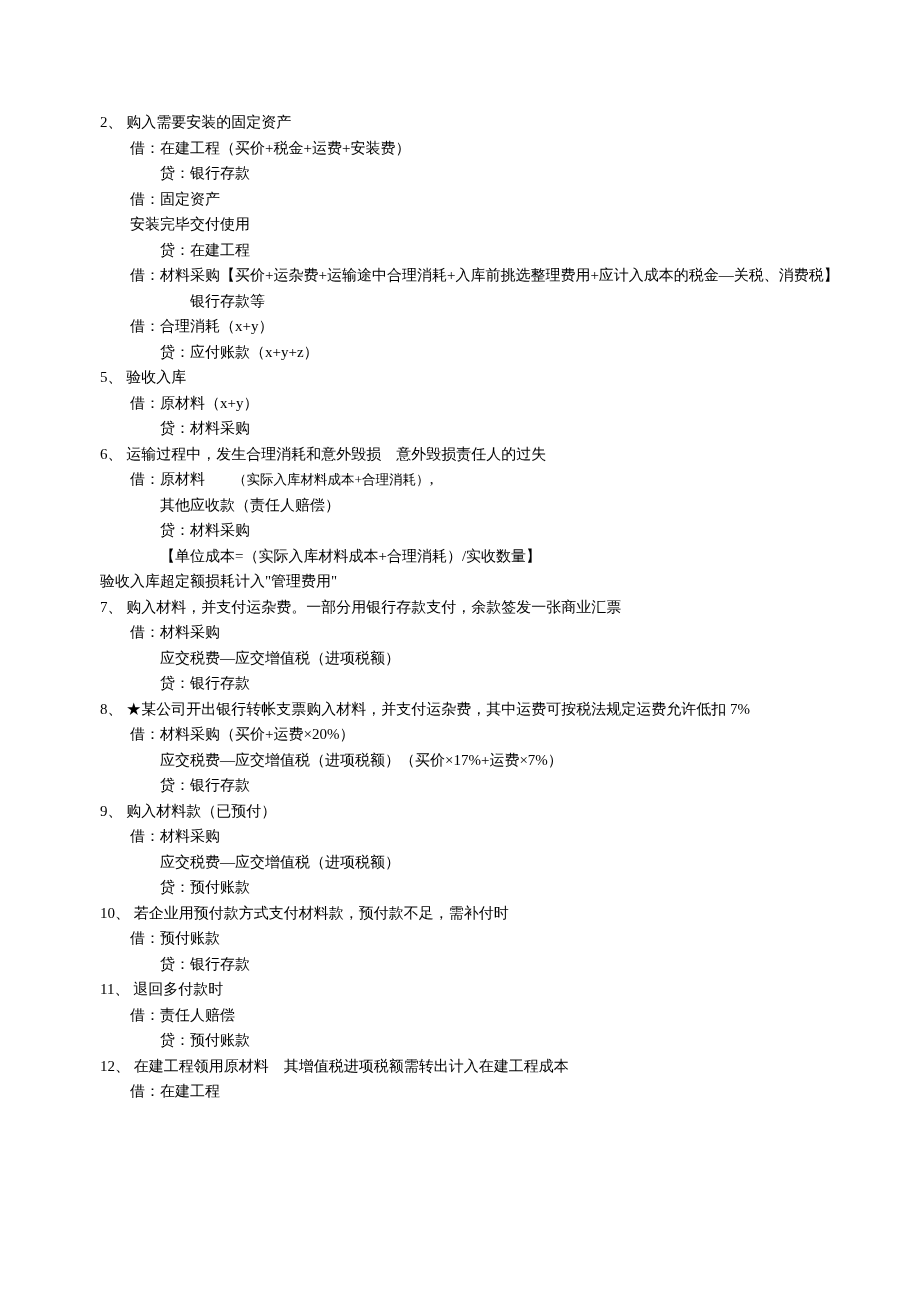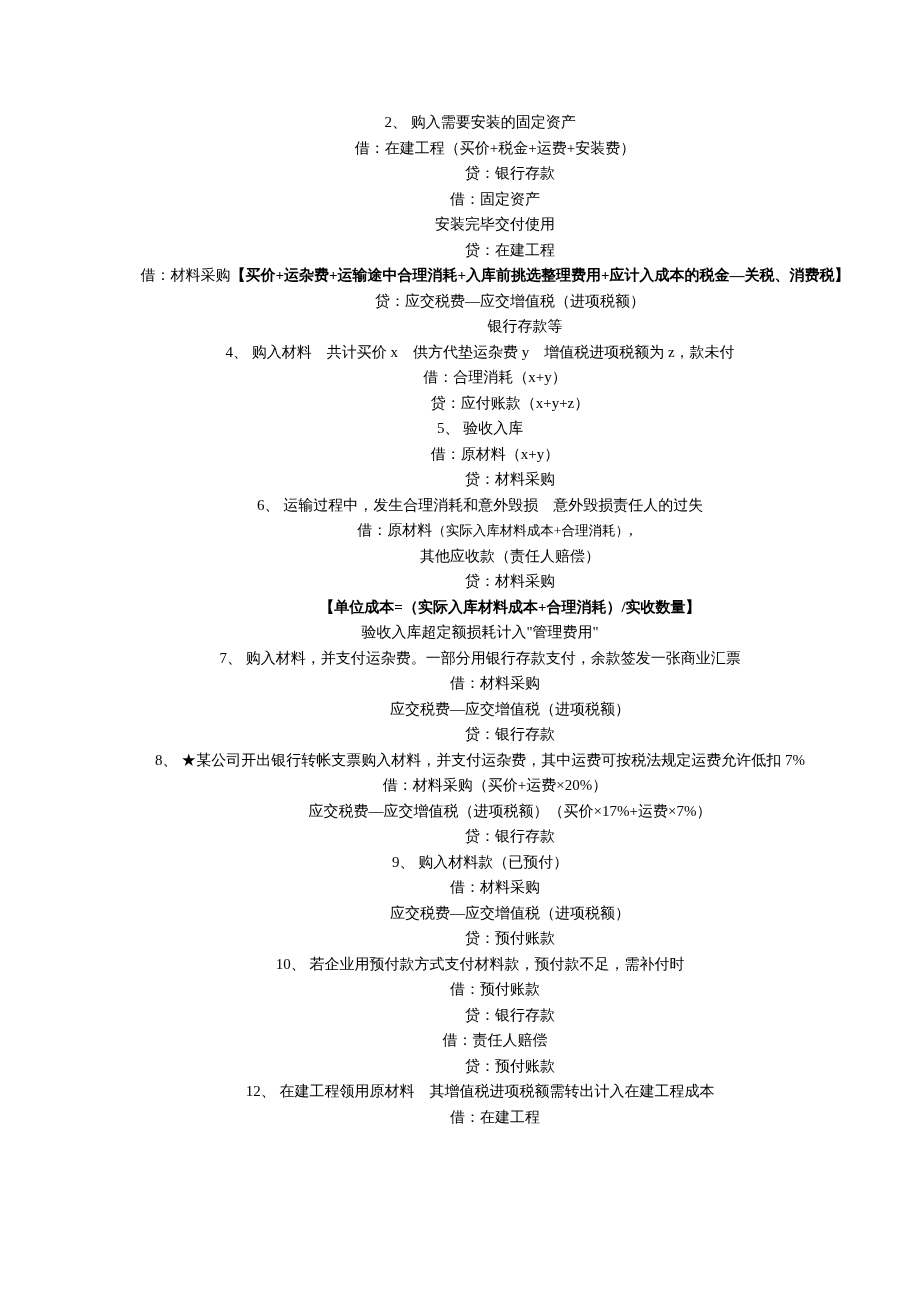--- a/index.html
+++ b/index.html
@@ -10,43 +10,40 @@
       font-size: 15px;
       line-height: 1.7;
       color: #000;
       width: 920px;
     }
     .page {
       padding: 110px 60px 40px 100px;
     }
     .line {
       white-space: pre-wrap;
-      text-align: center;
     }
     .ind1 { padding-left: 30px; }
     .ind2 { padding-left: 60px; }
     .ind3 { padding-left: 90px; }
-    .bold { font-weight: bold; }
-    .small { font-size: 13.5px; }
+    .bold { font-weight: normal; }
+    .small { font-size: 13.5px; margin-left: 28px; }
   </style>
 </head>
 <body>
 
 <div class="page">
   <div id="content">
       <div class="line">2、 购入需要安装的固定资产</div>
       <div class="line ind1">借：在建工程（买价+税金+运费+安装费）</div>
       <div class="line ind2">贷：银行存款</div>
       <div class="line ind1">借：固定资产</div>
       <div class="line ind1">安装完毕交付使用</div>
       <div class="line ind2">贷：在建工程</div>
       <div class="line ind1">借：材料采购<span class="bold">【买价+运杂费+运输途中合理消耗+入库前挑选整理费用+应计入成本的税金—关税、消费税】</span></div>
-      <div class="line ind2">贷：应交税费—应交增值税（进项税额）</div>
       <div class="line ind3">银行存款等</div>
-      <div class="line">4、 购入材料　共计买价 x　供方代垫运杂费 y　增值税进项税额为 z，款未付</div>
       <div class="line ind1">借：合理消耗（x+y）</div>
       <div class="line ind2">贷：应付账款（x+y+z）</div>
       <div class="line">5、 验收入库</div>
       <div class="line ind1">借：原材料（x+y）</div>
       <div class="line ind2">贷：材料采购</div>
       <div class="line">6、 运输过程中，发生合理消耗和意外毁损　意外毁损责任人的过失</div>
       <div class="line ind1">借：原材料<span class="small">（实际入库材料成本+合理消耗）</span>,</div>
       <div class="line ind2">其他应收款（责任人赔偿）</div>
       <div class="line ind2">贷：材料采购</div>
       <div class="line ind2 bold">【单位成本=（实际入库材料成本+合理消耗）/实收数量】</div>
@@ -59,19 +56,20 @@
       <div class="line ind1">借：材料采购（买价+运费×20%）</div>
       <div class="line ind2">应交税费—应交增值税（进项税额）（买价×17%+运费×7%）</div>
       <div class="line ind2">贷：银行存款</div>
       <div class="line">9、 购入材料款（已预付）</div>
       <div class="line ind1">借：材料采购</div>
       <div class="line ind2">应交税费—应交增值税（进项税额）</div>
       <div class="line ind2">贷：预付账款</div>
       <div class="line">10、 若企业用预付款方式支付材料款，预付款不足，需补付时</div>
       <div class="line ind1">借：预付账款</div>
       <div class="line ind2">贷：银行存款</div>
+      <div class="line">11、 退回多付款时</div>
       <div class="line ind1">借：责任人赔偿</div>
       <div class="line ind2">贷：预付账款</div>
       <div class="line">12、 在建工程领用原材料　其增值税进项税额需转出计入在建工程成本</div>
       <div class="line ind1">借：在建工程</div>
     </div>
 
 </div>
 
 </body></html>

